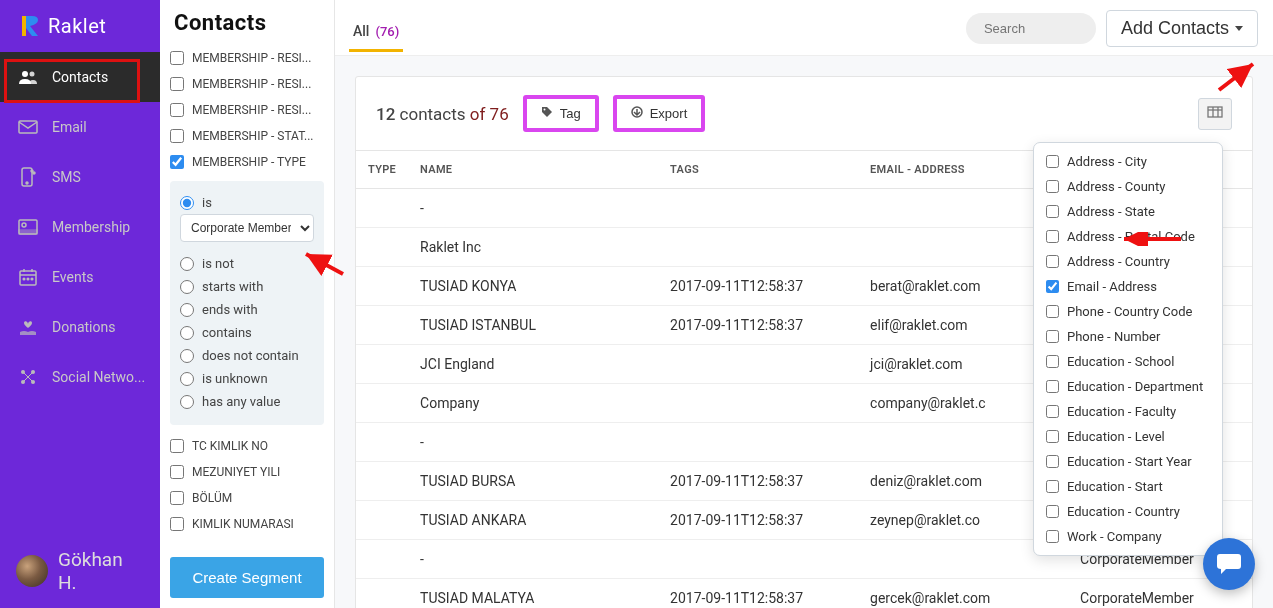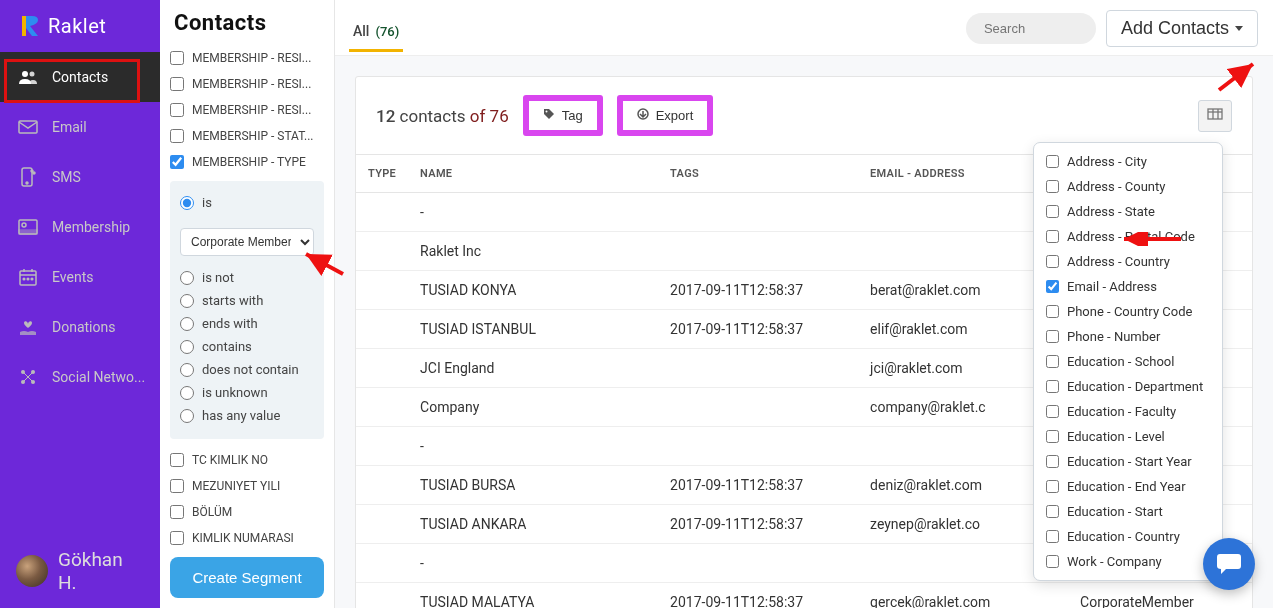--- a/index.html
+++ b/index.html
@@ -27,43 +27,43 @@
   
   .filter-panel { width: 175px; flex-shrink: 0; border-right: 1px solid #e6e6e6; display: flex; flex-direction: column; height: 608px; }
   .filter-header { padding: 10px 14px 0; }
   .filter-title { font-size: 22px; font-weight: 700; color: #111; letter-spacing: 0.5px; }
   .filter-body { padding: 10px 10px 14px; overflow: hidden; }
   .filter-item { display: flex; align-items: center; gap: 8px; padding: 6px 0; font-size: 12px; color: #444; white-space: nowrap; overflow: hidden; text-overflow: ellipsis; }
   .filter-item input[type=checkbox] { width: 14px; height: 14px; flex-shrink: 0; accent-color: #2d8cf0; }
   .filter-expand { background: #eef3f6; border-radius: 4px; padding: 10px 10px 12px; margin: 6px 0 8px; }
   .radio-row { display: flex; align-items: center; gap: 8px; padding: 4px 0; font-size: 13px; color: #444; }
   .radio-row input[type=radio] { width: 14px; height: 14px; accent-color: #2d8cf0; }
-  .select-wrap { margin: 14px 0 10px; }
+  .select-wrap { margin: 0 0 10px; }
   .select-wrap select { width: 100%; padding: 5px 6px; font-size: 12px; border: 1px solid #d0d7de; border-radius: 4px; background: #fff; color: #333; }
-  .create-segment { margin: 10px; padding: 12px 0; background: #3aa4e6; color: #fff; border: none; border-radius: 8px; font-size: 15px; cursor: pointer; }
+  .create-segment { margin: 10px; padding: 12px 0; background: #3aa4e6; color: #fff; border: none; border-radius: 3px; font-size: 15px; cursor: pointer; }
   
   
   .content { flex: 1; display: flex; flex-direction: column; background: #f7f8fa; height: 608px; }
   .content-top { background: #fff; padding: 10px 15px 0 0; display: flex; align-items: center; border-bottom: 1px solid #eee; }
   .tabs { display: flex; align-items: center; gap: 18px; padding-left: 14px; }
   .tab { padding: 10px 4px 10px; font-size: 14px; color: #444; cursor: pointer; display: flex; align-items: center; gap: 6px; border-bottom: 3px solid transparent; }
   .tab.active { border-bottom-color: #f2b300; font-weight: 500; }
-  .tab .count { color: #14532d; font-size: 13px; }
+  .tab .count { color: #a21caf; font-size: 13px; }
   .top-right { margin-left: auto; display: flex; align-items: center; gap: 10px; padding-bottom: 8px;}
   .search-input { background: #eee; border: none; border-radius: 18px; padding: 8px 18px; font-size: 13px; color: #555; width: 130px; }
   .add-contacts { background: #fff; border: 1px solid #d0d7de; border-radius: 4px; padding: 7px 14px; font-size: 18px; cursor: pointer; display: flex; align-items: center; gap: 6px; color: #333; }
   .caret-down { border-left: 4px solid transparent; border-right: 4px solid transparent; border-top: 5px solid #444; }
   
   .content-body { padding: 20px 20px 0; overflow: hidden; position: relative; }
   .card { background: #fff; border: 1px solid #e5e5e5; border-radius: 3px; }
   .card-header { padding: 18px 20px; display: flex; align-items: center; gap: 14px; border-bottom: 1px solid #e5e5e5; }
   .card-header .count-line { font-size: 17px; color: #444; }
   .card-header .count-line .n { font-weight: 500; }
   .card-header .count-line .of { color: #7f1d1d; }
-  .btn { border: 6px solid #d946ef; background: #fff; border-radius: 3px; padding: 7px 14px; font-size: 13px; cursor: pointer; display: flex; align-items: center; gap: 7px; color: #333; }
+  .btn { border: 4px solid #d946ef; background: #fff; border-radius: 3px; padding: 7px 14px; font-size: 13px; cursor: pointer; display: flex; align-items: center; gap: 7px; color: #333; }
   .btn-right-group { margin-left: auto; display: flex; gap: 8px; }
   .icon-btn { border: 1px solid #d0d7de; background: #f3f3f3; border-radius: 3px; width: 34px; height: 32px; display: flex; align-items: center; justify-content: center; cursor: pointer; }
   
   table { width: 100%; border-collapse: collapse; }
   th { text-align: left; font-size: 11px; font-weight: 600; color: #555; padding: 12px 12px; border-bottom: 1px solid #e5e5e5; background: #fff; letter-spacing: 0.3px; }
   td { font-size: 14px; color: #333; padding: 11px 12px; border-bottom: 1px solid #eee; white-space: nowrap; overflow: hidden; text-overflow: ellipsis; }
   th:first-child, td:first-child { width: 50px; }
   td.name-cell { width: 250px; }
   td.tags-cell { width: 200px; }
   td.email-cell { width: 210px; }
@@ -457,24 +457,20 @@
           <label class="col-opt">
             <input type="checkbox" style="">
             <span>Education - Level</span>
           </label>
           <label class="col-opt">
             <input type="checkbox" style="">
             <span>Education - Start Year</span>
           </label>
           <label class="col-opt">
             <input type="checkbox" style="">
-            <span>Education - End Year</span>
-          </label>
-          <label class="col-opt">
-            <input type="checkbox" style="">
             <span>Education - Start</span>
           </label>
           <label class="col-opt">
             <input type="checkbox" style="">
             <span>Education - Country</span>
           </label>
           <label class="col-opt">
             <input type="checkbox" style="">
             <span>Work - Company</span>
           </label>

